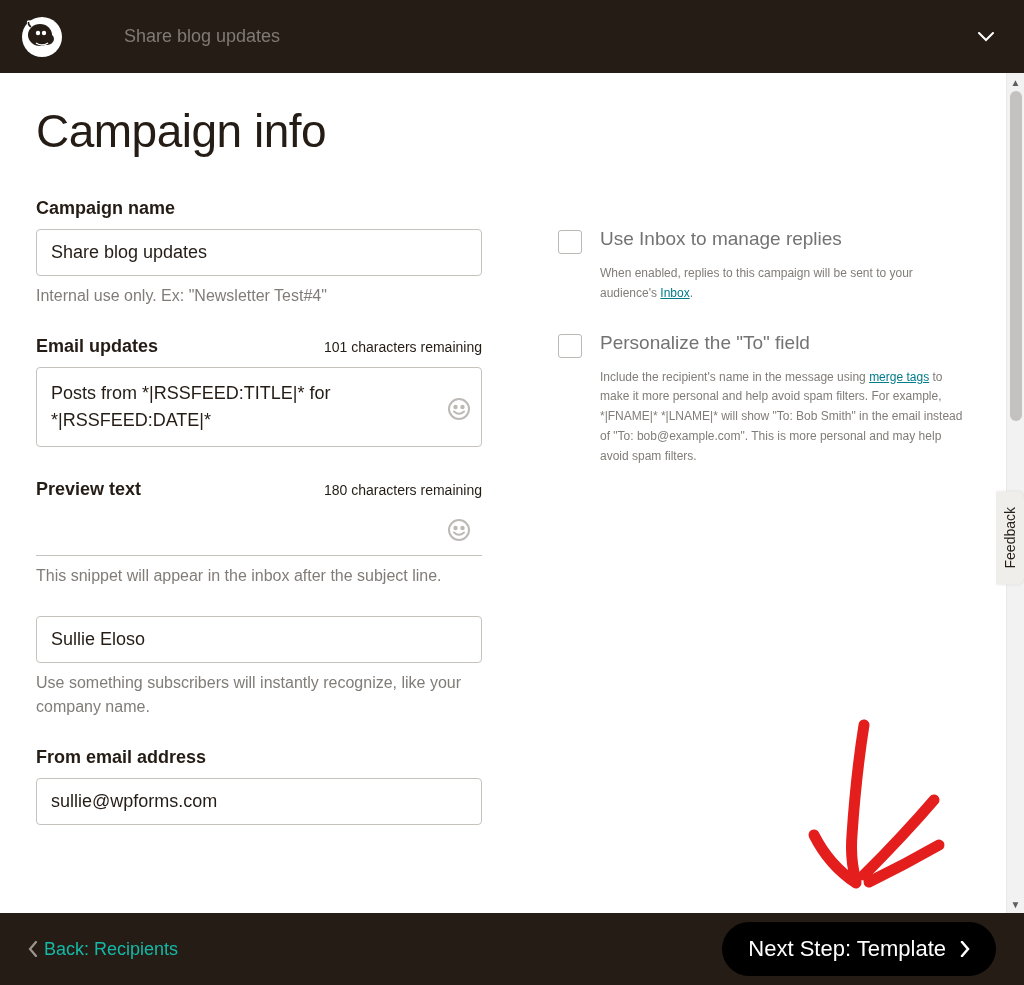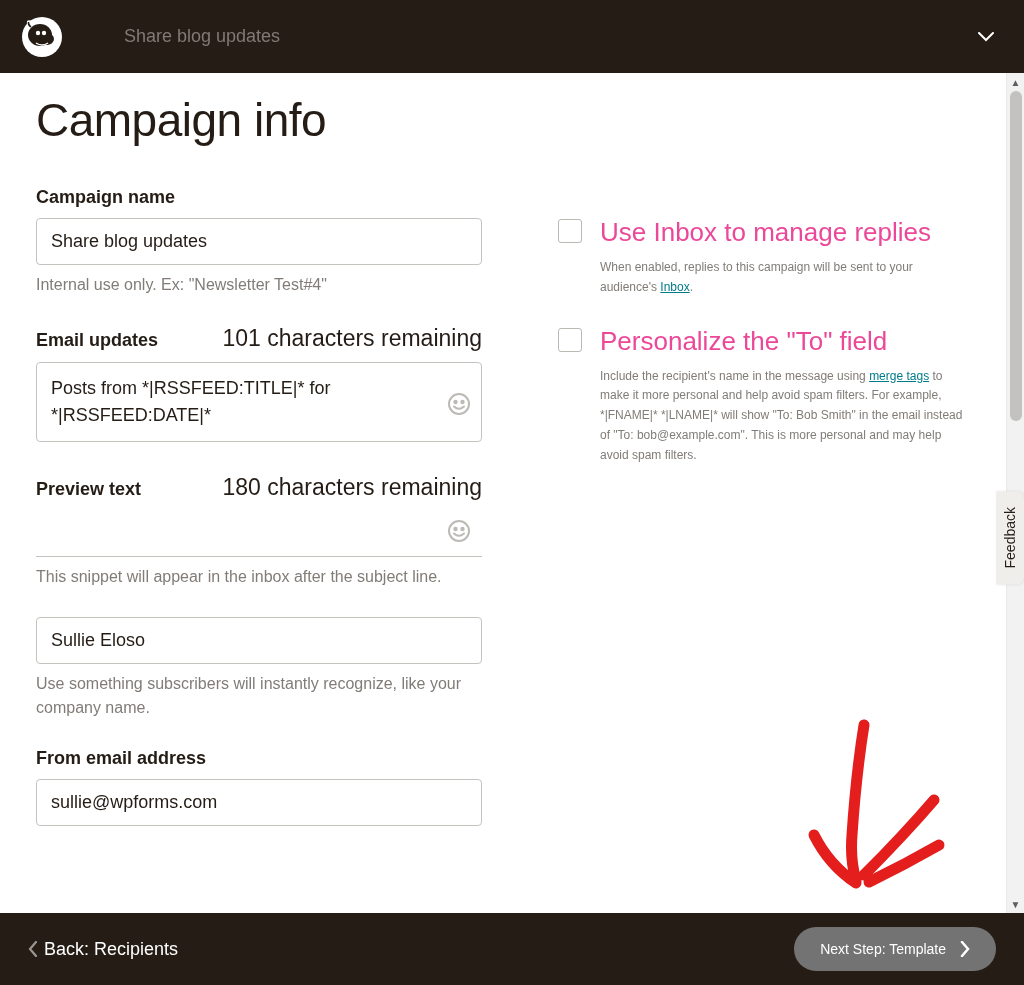--- a/index.html
+++ b/index.html
@@ -70,41 +70,42 @@
   .content {
     padding: 20px 36px 40px 36px;
     width: calc(100% - 18px);
   }
   h1.page-title {
     font-size: 46px;
     font-weight: 400;
     color: #241c15;
     margin-bottom: 40px;
     letter-spacing: -0.5px;
+    margin-top: 11px;
   }
   .cols {
     display: flex;
     gap: 76px;
   }
   .col-left { width: 446px; }
   .col-right { flex: 1; padding-top: 30px; }
   .field-block { margin-bottom: 28px; }
   .label-row {
     display: flex;
     justify-content: space-between;
     align-items: baseline;
     margin-bottom: 10px;
   }
   .field-label {
     font-size: 18px;
     font-weight: 600;
     color: #241c15;
   }
   .counter {
-    font-size: 23px;
+    font-size: 14px;
     font-weight: 400;
     color: #241c15;
   }
   .text-input, .textarea-input {
     width: 100%;
     border: 1px solid #c6c3bf;
     border-radius: 4px;
     padding: 12px 14px;
     font-size: 18px;
     color: #241c15;
@@ -174,22 +175,22 @@
   .check-box {
     width: 24px; height: 24px;
     border: 1.5px solid #bcb8b3;
     border-radius: 3px;
     flex-shrink: 0;
     margin-top: 2px;
     cursor: pointer;
     background: #fff;
   }
   .check-label {
-    font-size: 26px;
-    color: #ec4899;
+    font-size: 19px;
+    color: #737373;
   }
   .check-desc {
     font-size: 12px;
     color: #817c77;
     line-height: 1.65;
     margin-left: 42px;
     margin-bottom: 28px;
   }
   .feedback-tab {
     position: absolute;
@@ -210,34 +211,34 @@
     position: absolute;
     left: 0; right: 0; bottom: 0;
     height: 72px;
     background: #241c15;
     display: flex;
     align-items: center;
     justify-content: space-between;
     padding: 0 28px;
   }
   .back-link {
-    color: #ffffff;
+    color: #14b8a6;
     font-size: 18px;
     display: flex;
     align-items: center;
     gap: 6px;
     cursor: pointer;
   }
   .next-btn {
-    background: #737373;
+    background: #000000;
     color: #fff;
     border: none;
     border-radius: 28px;
     padding: 14px 26px;
-    font-size: 14px;
+    font-size: 22px;
     font-weight: 500;
     display: flex;
     align-items: center;
     gap: 14px;
     cursor: pointer;
   }
   .arrow-annotation {
     position: absolute;
     right: 70px;
     bottom: 80px;

